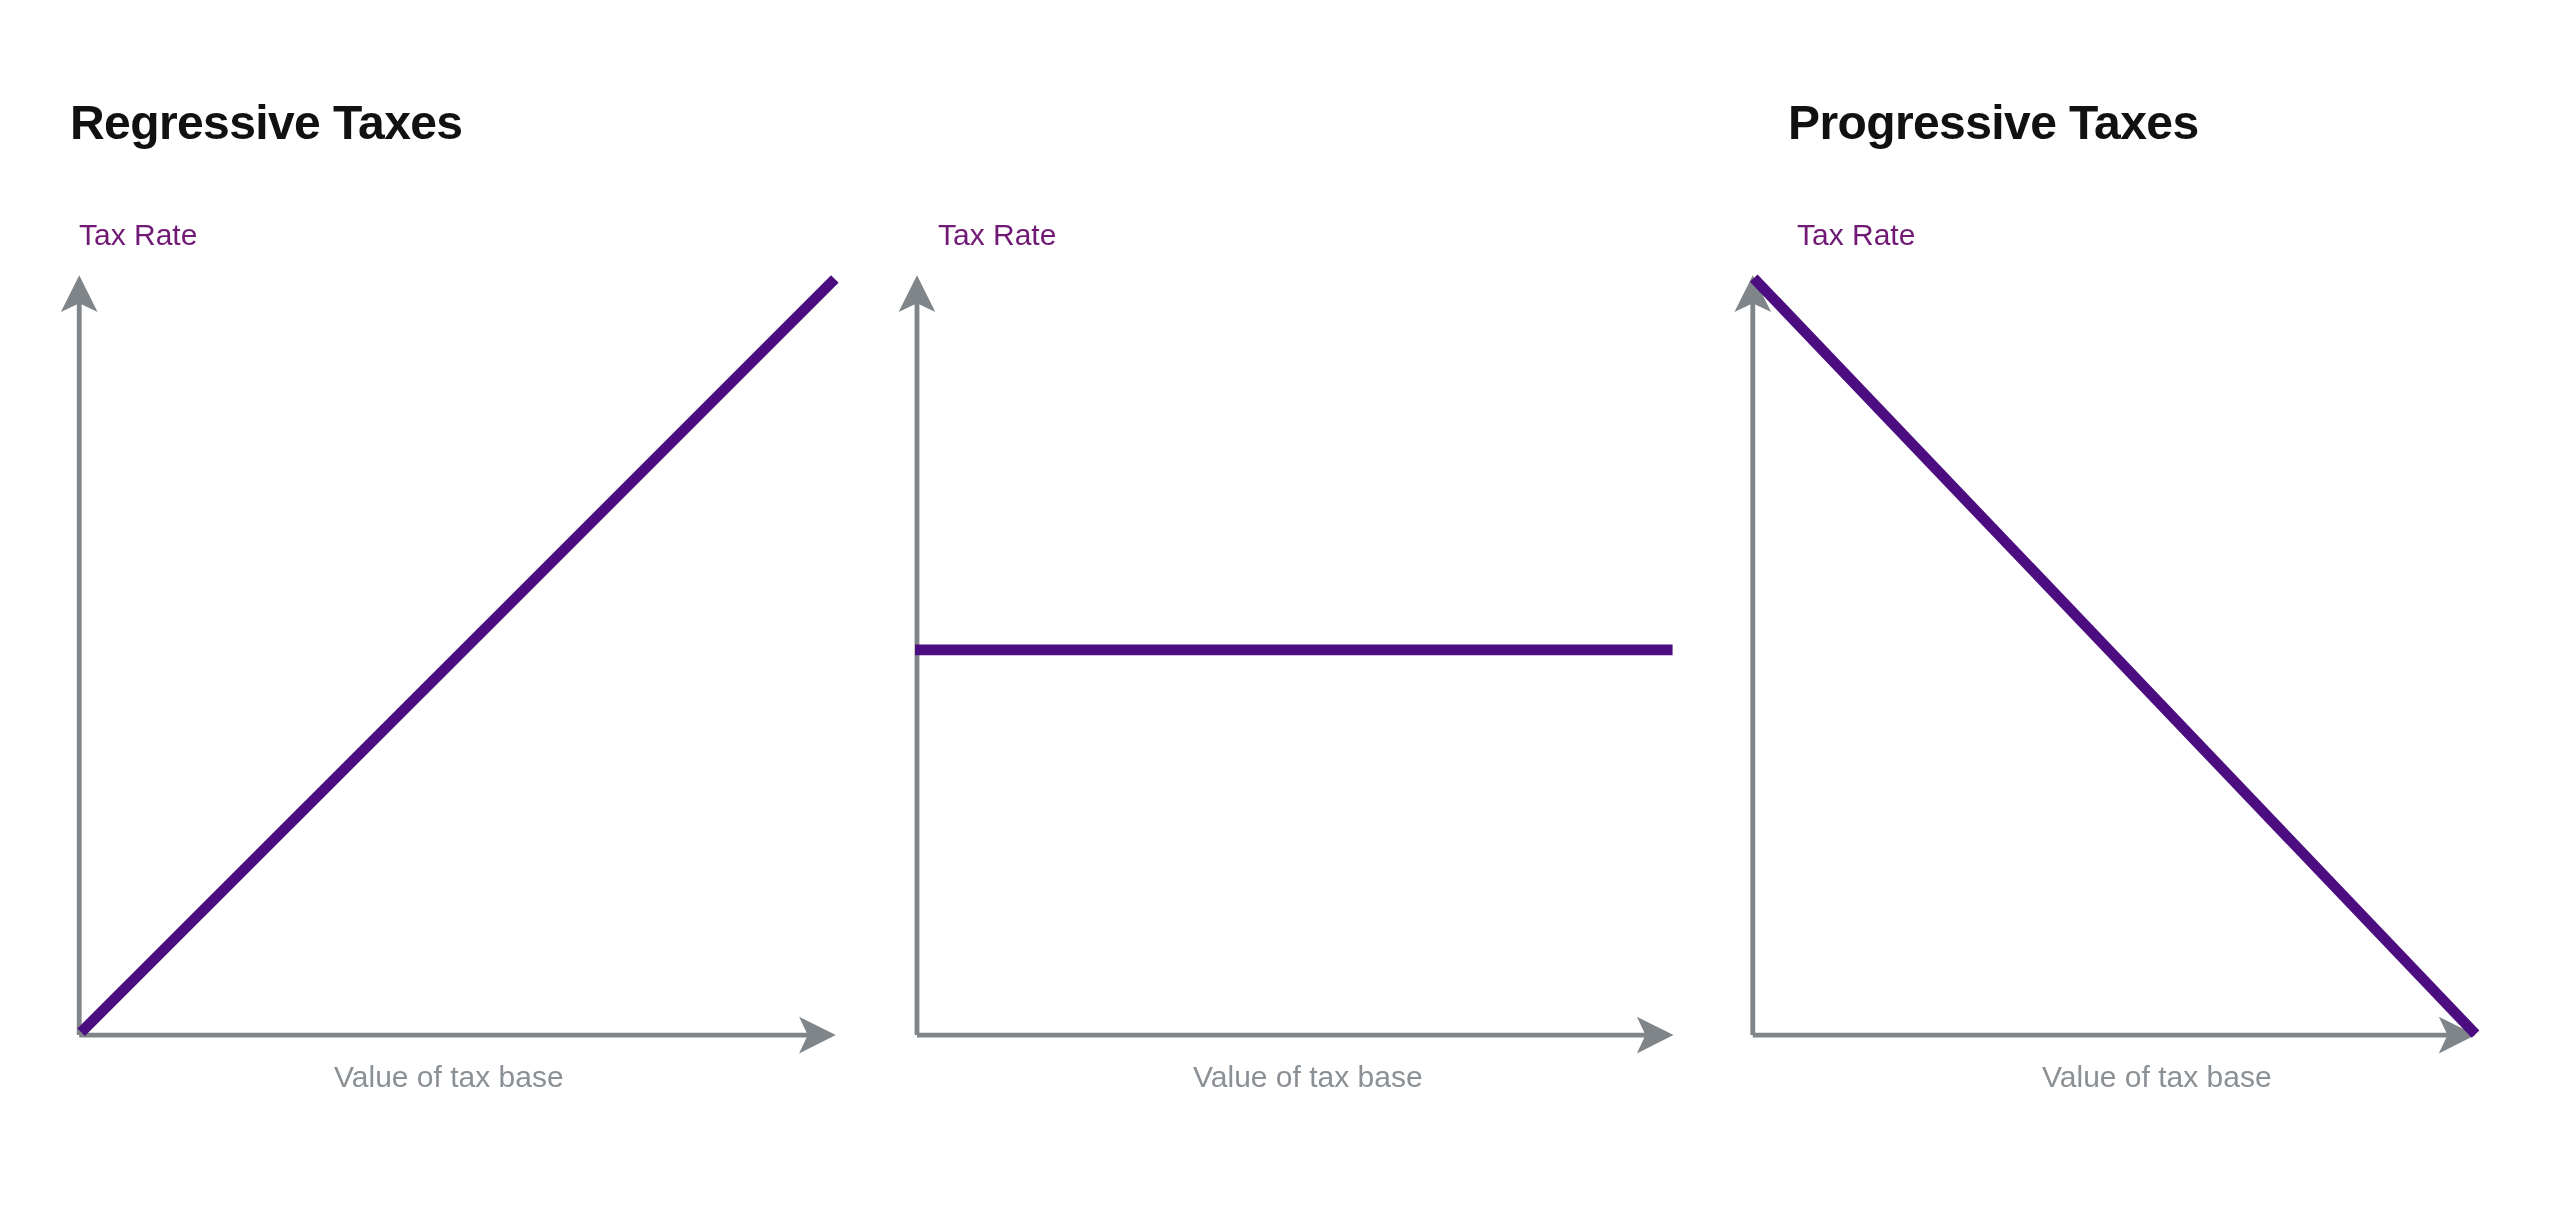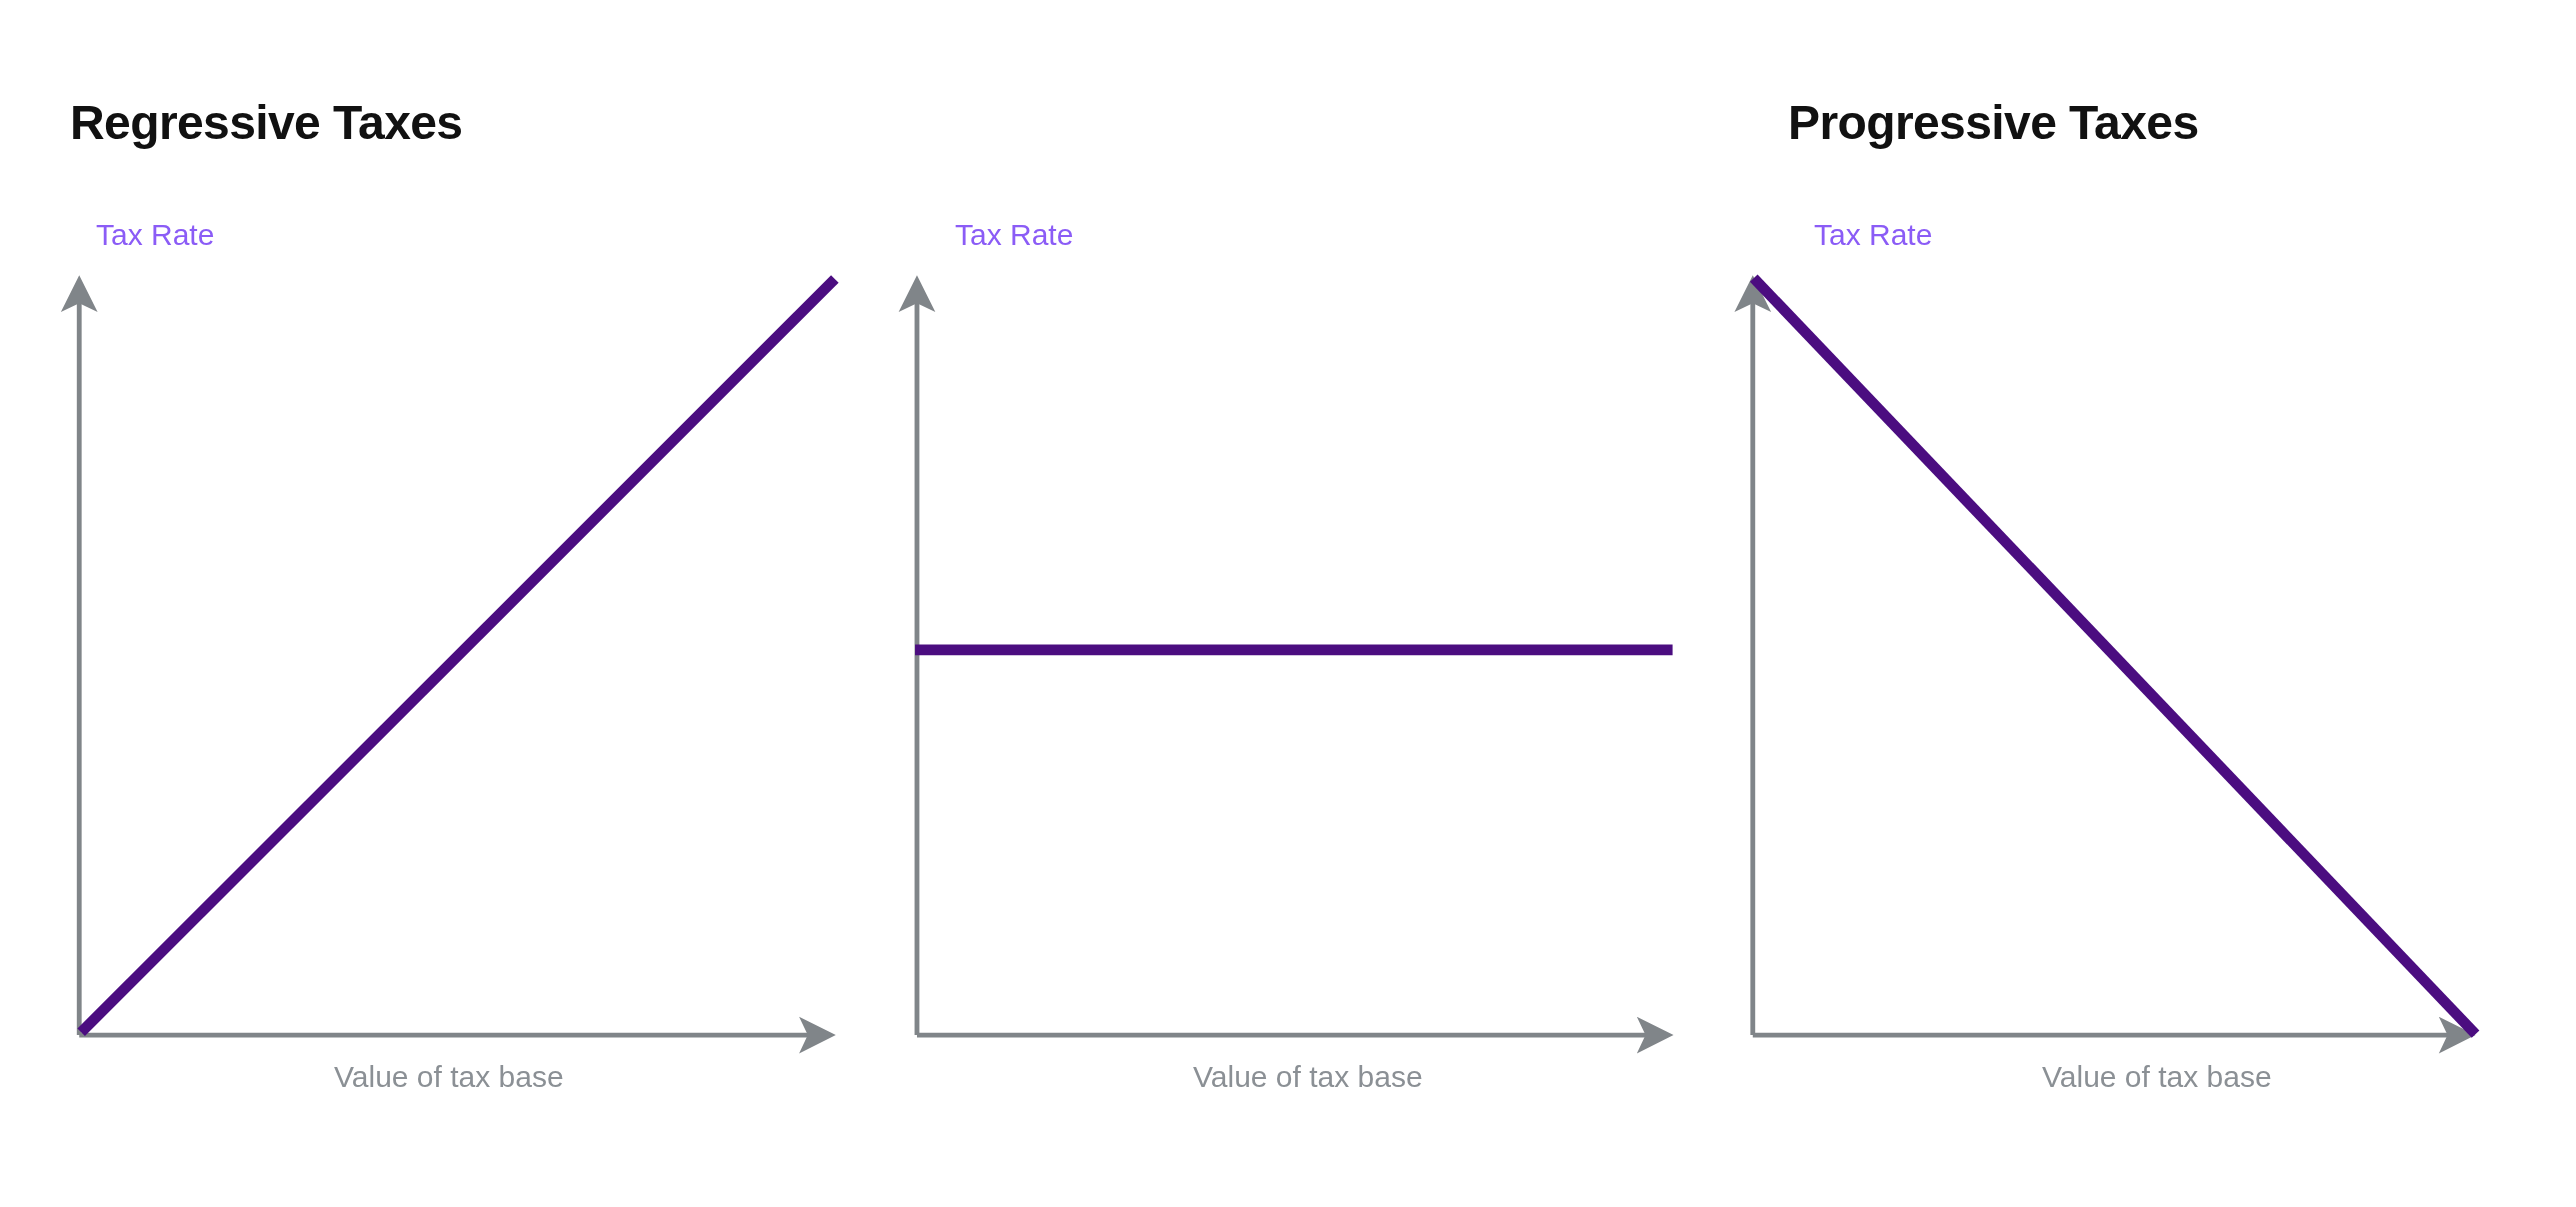--- a/index.html
+++ b/index.html
@@ -42,26 +42,26 @@
     font-size: 48px;
     font-weight: 700;
     letter-spacing: -0.6px;
     color: #111111;
     white-space: nowrap;
     line-height: 1.0;
   }
 
   .axis-label-y {
     position: absolute;
-    left: 96px;
+    left: 79px;
     top: 220px;
     font-family: "Liberation Sans", sans-serif;
     font-size: 30px;
     font-weight: 400;
-    color: #8b5cf6;
+    color: #701a75;
     white-space: nowrap;
     line-height: 1.0;
     text-align: center;
   }
 
   .axis-label-x {
     position: absolute;
     top: 1062px;
     font-family: "Liberation Sans", sans-serif;
     font-size: 30px;

